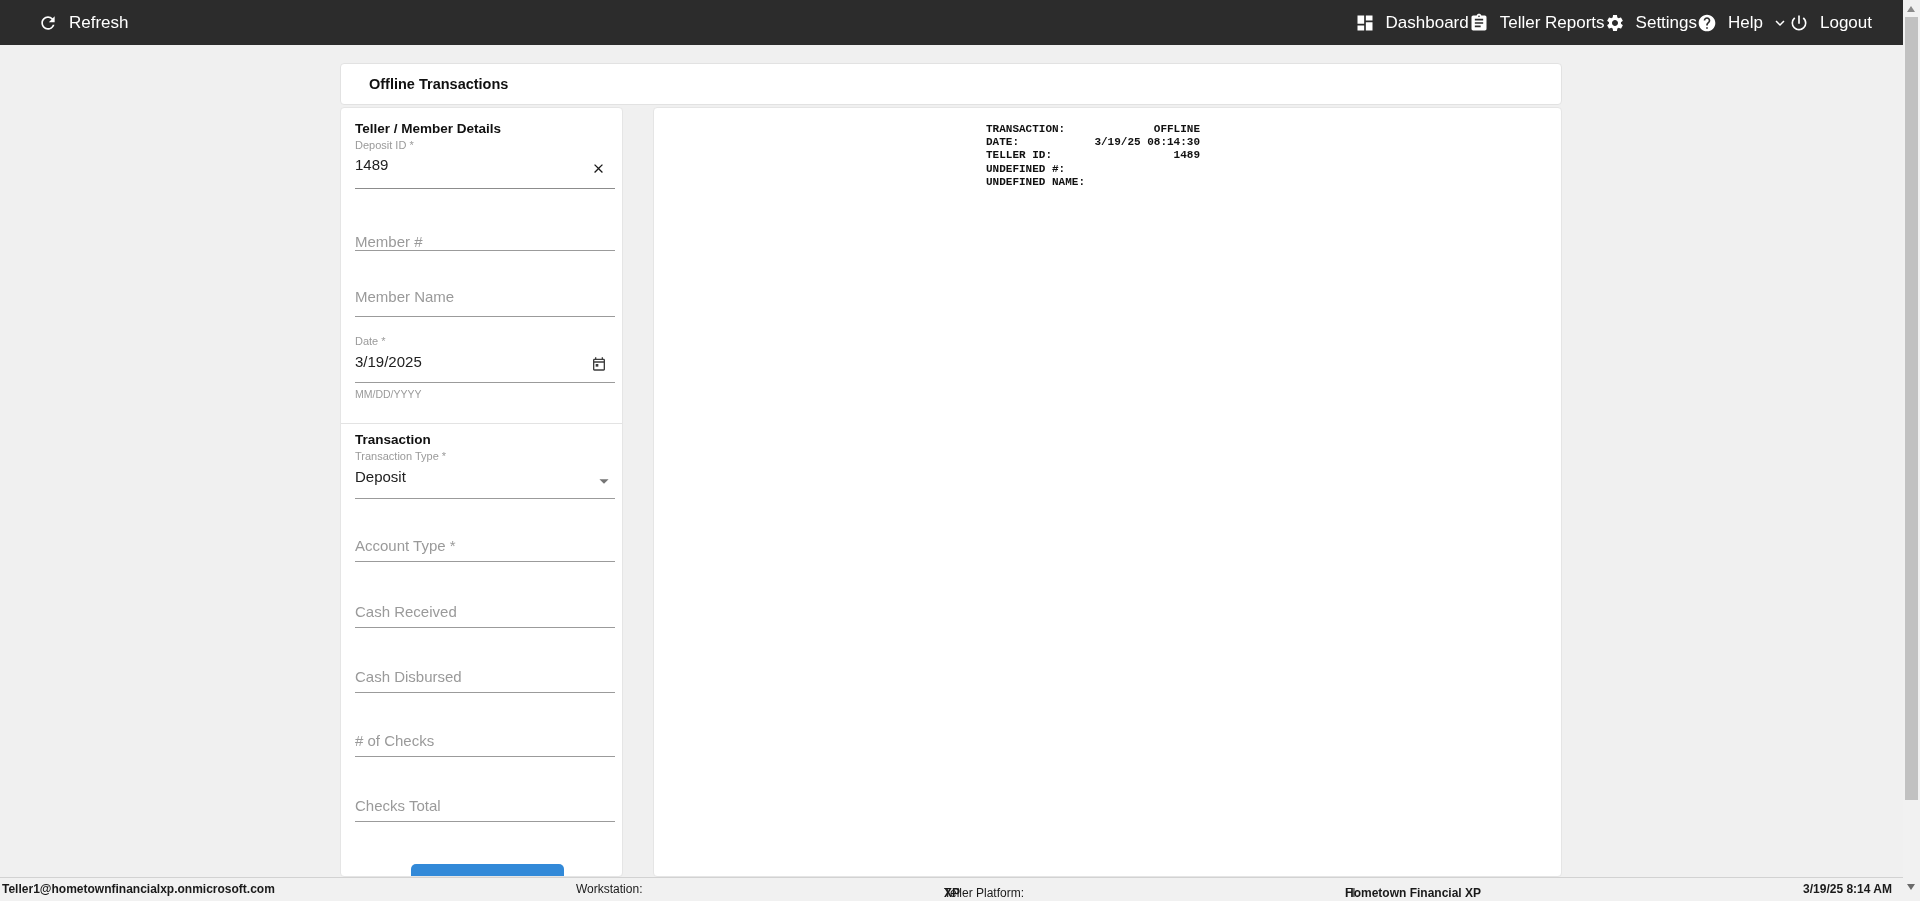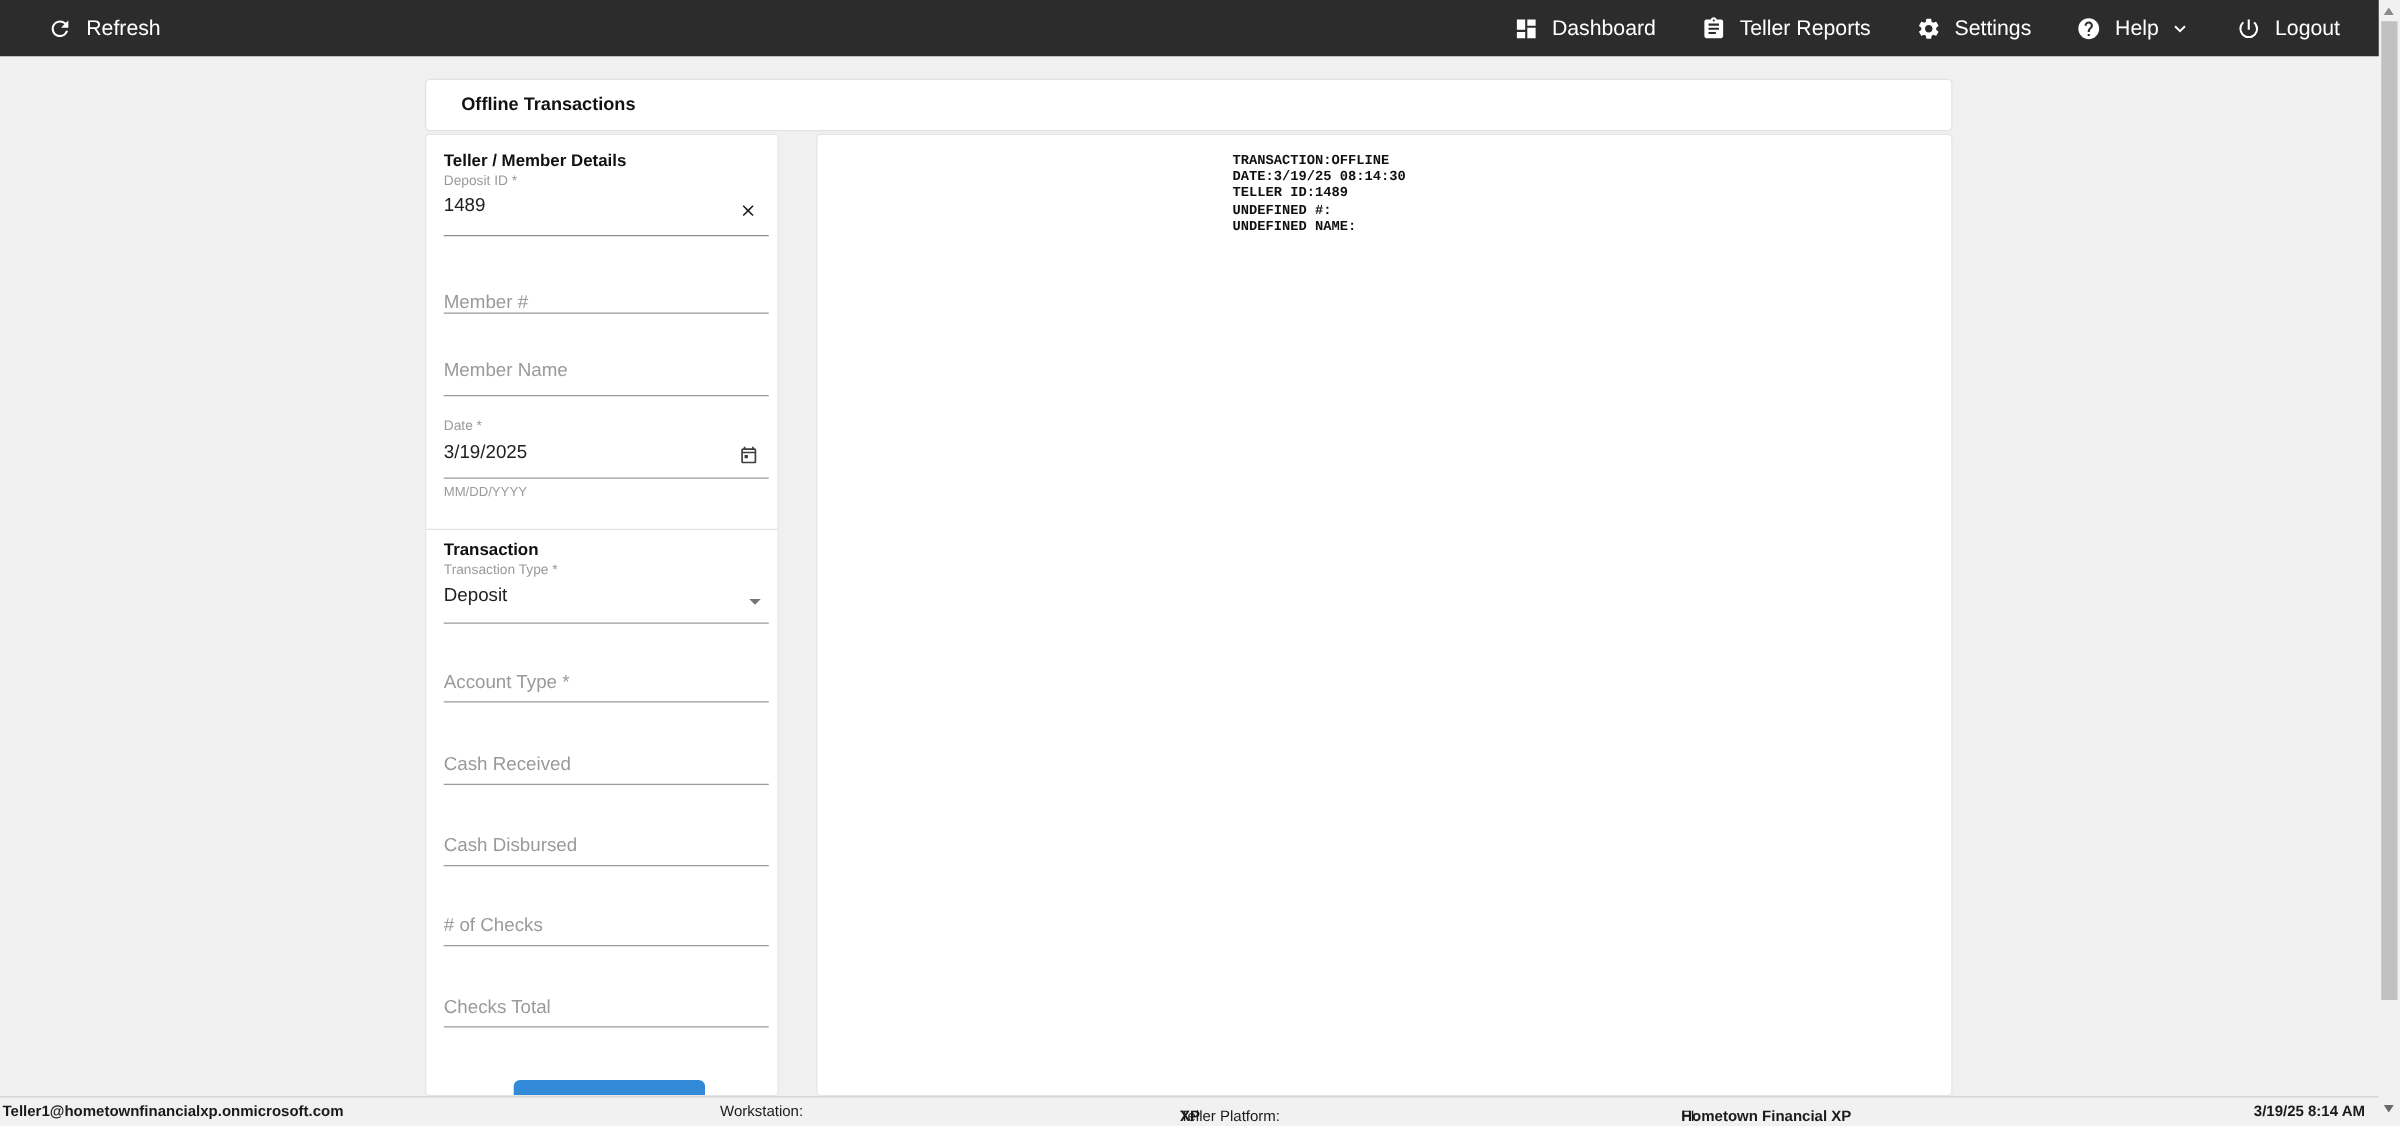--- a/index.html
+++ b/index.html
@@ -14,21 +14,21 @@
   .topbar {
     position:absolute; left:0; top:0; width:1920px; height:45px;
     background:#2c2c2c; color:#fff;
     display:flex; align-items:center; justify-content:space-between;
     padding:0 48px 0 38px;
   }
   .nav-item {
     display:flex; align-items:center; gap:11px;
     font-size:17px; color:#fff; cursor:pointer; white-space:nowrap;
   }
-  .nav-right { display:flex; align-items:center; gap:36px; }
+  .nav-right { display:flex; align-items:center; }
   .nav-item svg { display:block; }
   
   .title-card {
     position:absolute; left:340px; top:63px; width:1222px; height:42px;
     background:#fff; border:1px solid #e2e2e2; border-radius:4px;
     display:flex; align-items:center; padding-left:28px;
   }
   .title-card .title { font-size:14.5px; font-weight:bold; color:#111; }
   
   .form-card {
@@ -52,21 +52,21 @@
   
   .receipt-card {
     position:absolute; left:653px; top:107px; width:909px; height:770px;
     background:#fff; border:1px solid #e5e5e5; border-radius:4px;
   }
   .receipt {
     position:absolute; left:332px; top:15px; width:214px;
     font-family:"Liberation Mono","DejaVu Sans Mono",monospace;
     font-size:11px; font-weight:bold; color:#111; line-height:13.2px;
   }
-  .receipt-row { display:flex; justify-content:flex-start; }
+  .receipt-row { display:flex; justify-content:space-between; }
   
   .statusbar {
     position:absolute; left:0; bottom:0; width:1920px; height:24px;
     background:#f1f1f1; border-top:1px solid #d2d2d2;
     font-size:12px; color:#1a1a1a; z-index:5;
   }
   .statusbar span { position:absolute; top:4px; white-space:nowrap; }
   .sb-bold { font-weight:bold; }
   
   .scrollbar {

